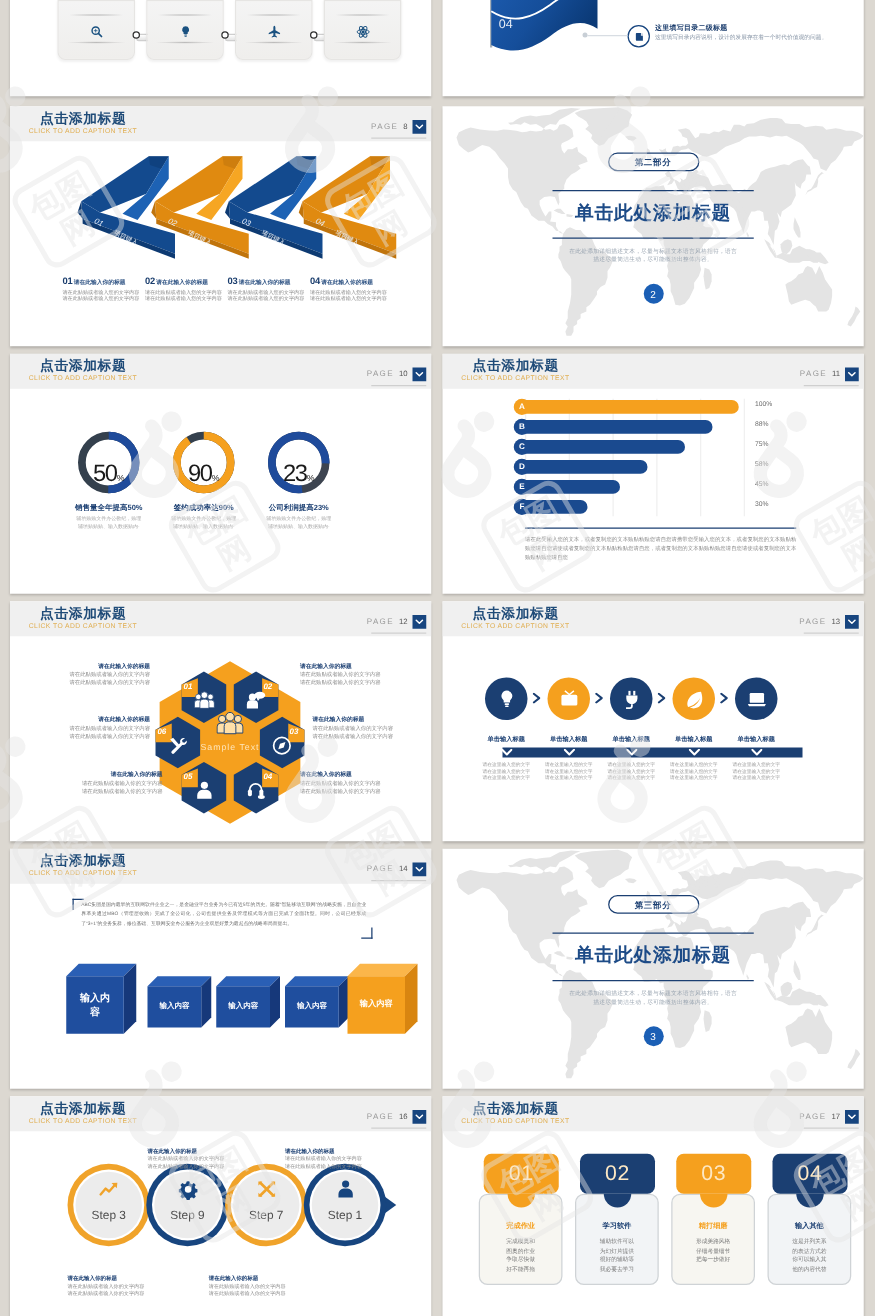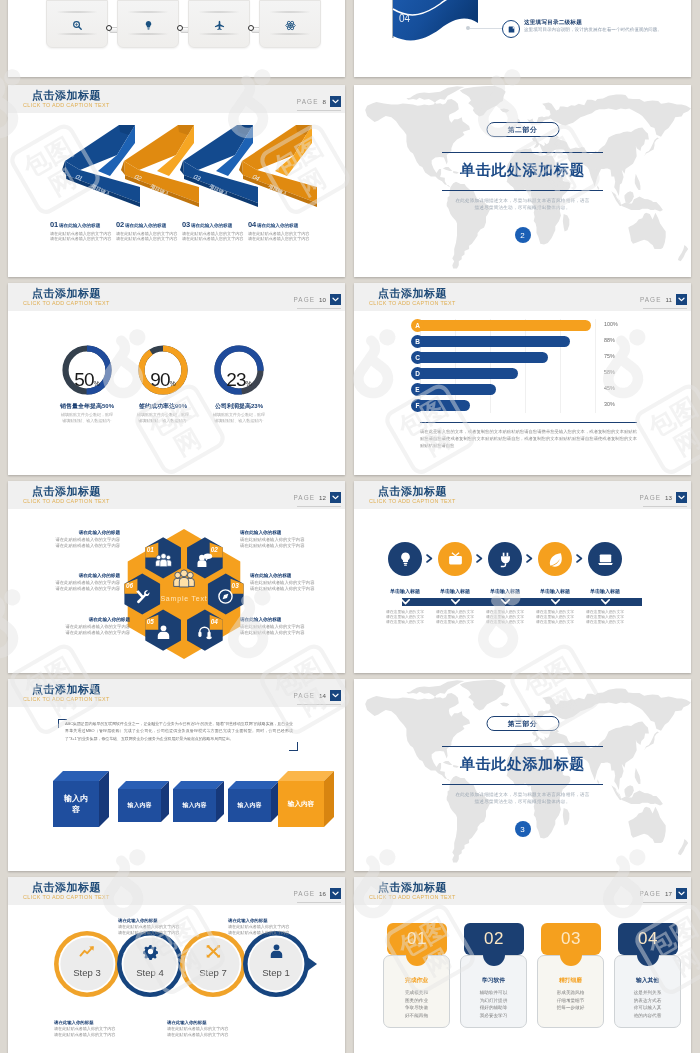--- a/index.html
+++ b/index.html
@@ -793,21 +793,21 @@
             <circle cx="268" cy="57" r="33" fill="#17457f"></circle>
             <circle cx="268" cy="57" r="28.4" fill="#fff"></circle>
             <circle cx="268" cy="57" r="26.6" fill="#ececec"></circle>
           </g>
         </svg><div style="position:absolute;left:70.5px;top:36px;line-height:0"><svg width="17" height="17" viewBox="0 0 16 16">
             <path d="M1.4,11.8 L5.2,7.4 L7.8,9.6 L12.6,4.2" fill="none" stroke="#f0a32a" stroke-width="1.8" stroke-linecap="round" stroke-linejoin="round"></path>
             <path d="M9.6,3.2 L14,3 L13.6,7.2 Z" fill="#f0a32a"></path>
           </svg></div><div style="position:absolute;left:51px;top:60px;width:56px;text-align:center;font-size:9.5px;color:#4d4d4d">Step 3</div><div style="position:absolute;left:133.5px;top:36px;line-height:0"><svg width="17" height="17" viewBox="0 0 16 16">
             <path d="M8,1.8 l1.1,.2 .5,1.6 1.3,.5 1.4,-.9 1.5,1.5 -.9,1.4 .5,1.3 1.6,.5 v2.2 l-1.6,.5 -.5,1.3 .9,1.4 -1.5,1.5 -1.4,-.9 -1.3,.5 -.5,1.6 h-2.2 l-.5,-1.6 -1.3,-.5 -1.4,.9 -1.5,-1.5 .9,-1.4 -.5,-1.3 -1.6,-.5 v-2.2 l1.6,-.5 .5,-1.3 -.9,-1.4 1.5,-1.5 1.4,.9 1.3,-.5 .5,-1.6 Z" fill="#17457f"></path>
             <circle cx="8" cy="8" r="2.5" fill="#fff"></circle>
-          </svg></div><div style="position:absolute;left:114px;top:60px;width:56px;text-align:center;font-size:9.5px;color:#4d4d4d">Step 4</div><div style="position:absolute;left:196.5px;top:36px;line-height:0"><svg width="17" height="17" viewBox="0 0 16 16">
+          </svg></div><div style="position:absolute;left:114px;top:60px;width:56px;text-align:center;font-size:9.5px;color:#4d4d4d">Step 9</div><div style="position:absolute;left:196.5px;top:36px;line-height:0"><svg width="17" height="17" viewBox="0 0 16 16">
             <g stroke="#f0a32a" stroke-width="2" fill="none" stroke-linecap="round">
               <path d="M3.2,3.2 L12.6,12.4"></path>
               <path d="M12.6,3.2 L3.2,12.4"></path>
             </g>
             <path d="M11.2,2 L14.2,2 L14.2,5 L12.6,3.6 Z" fill="#f0a32a"></path>
             <path d="M4.6,2 L1.6,2 L1.6,5 L3.2,3.6 Z" fill="#f0a32a"></path>
             <path d="M11.2,13.6 L14.2,13.6 L14.2,10.6 L12.6,12 Z" fill="#f0a32a"></path>
             <path d="M4.6,13.6 L1.6,13.6 L1.6,10.6 L3.2,12 Z" fill="#f0a32a"></path>
           </svg></div><div style="position:absolute;left:177px;top:60px;width:56px;text-align:center;font-size:9.5px;color:#4d4d4d">Step 7</div><div style="position:absolute;left:259.5px;top:36px;line-height:0"><svg width="17" height="17" viewBox="0 0 16 16">
             <circle cx="8" cy="4" r="2.7" fill="#17457f"></circle>

